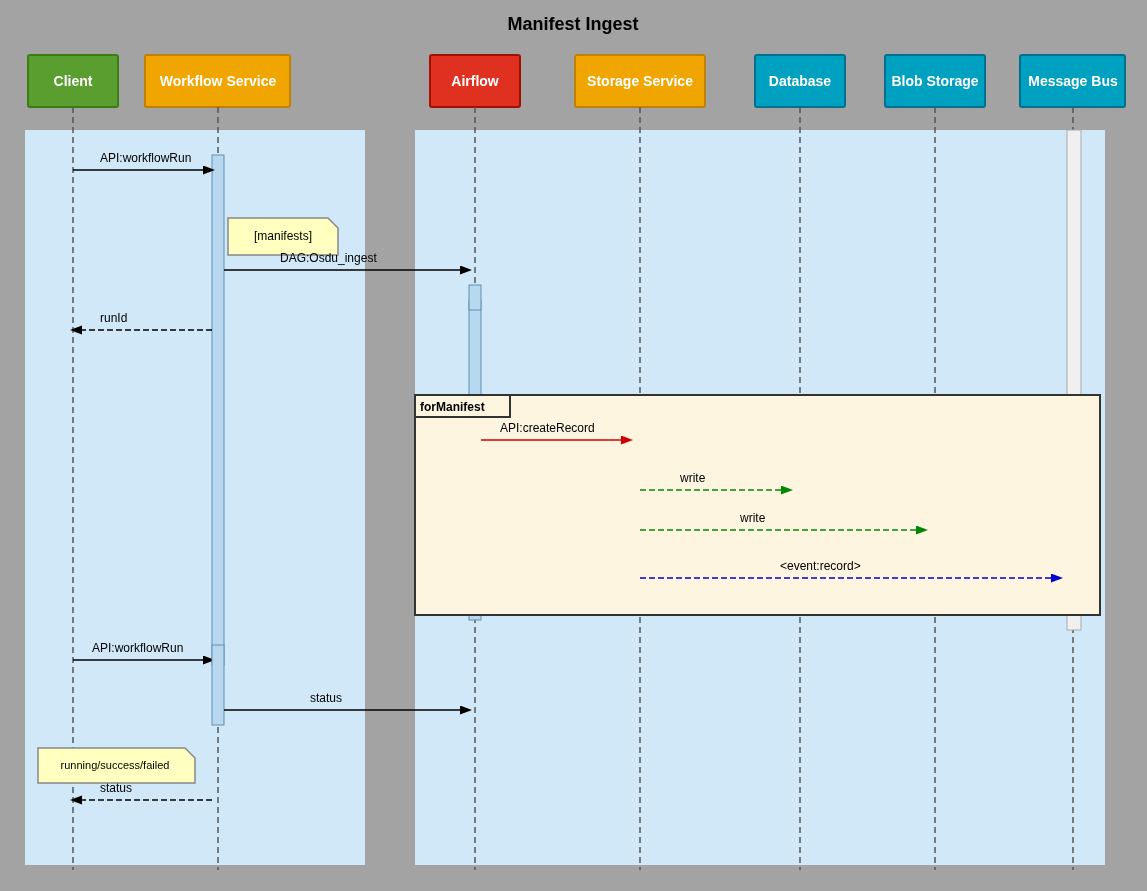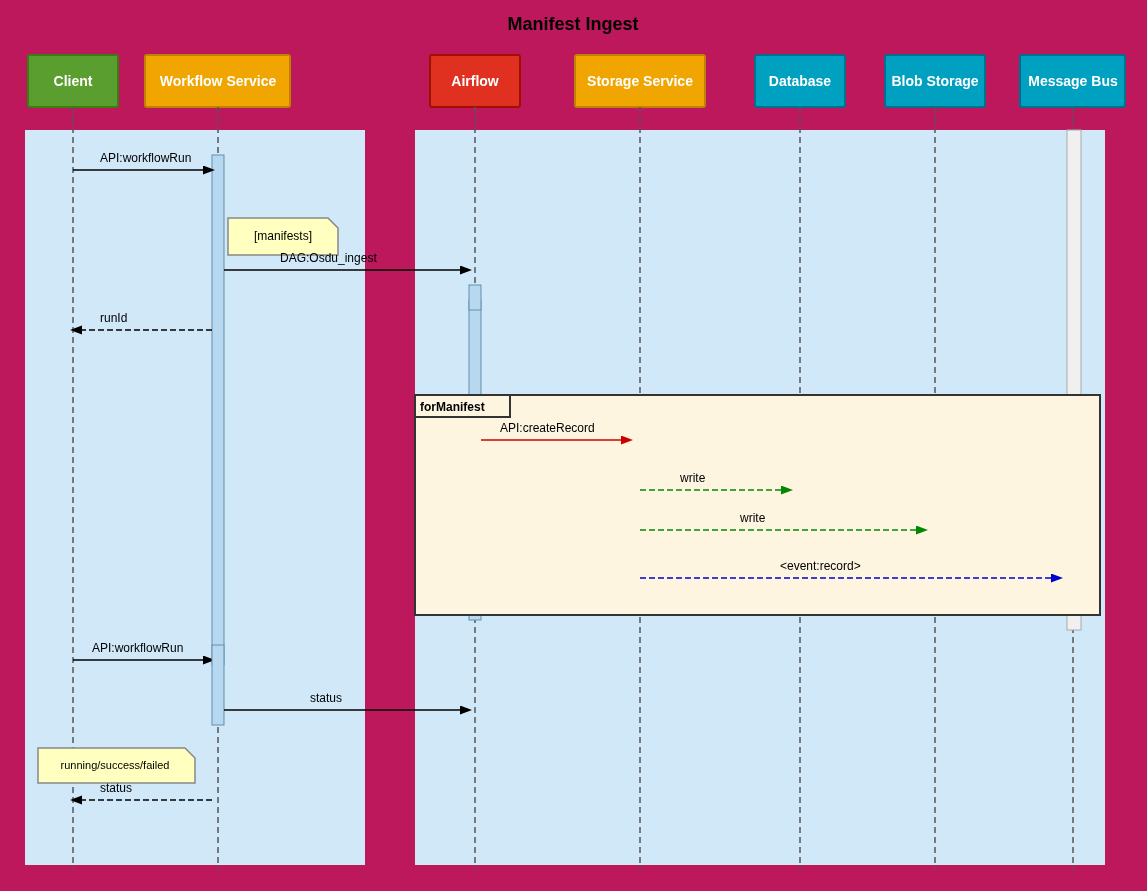--- a/index.html
+++ b/index.html
@@ -7,21 +7,21 @@
       background: #fff;
       font-family: Arial, sans-serif;
       width: 1147px;
       height: 891px;
       overflow: hidden;
     }
     #diagram-container {
       position: relative;
       width: 1147px;
       height: 891px;
-      background: #be185d;
+      background: #a3a3a3;
     }
     svg#main-svg {
       position: absolute;
       top: 0;
       left: 0;
       width: 1147px;
       height: 891px;
     }
   </style>
 </head>

